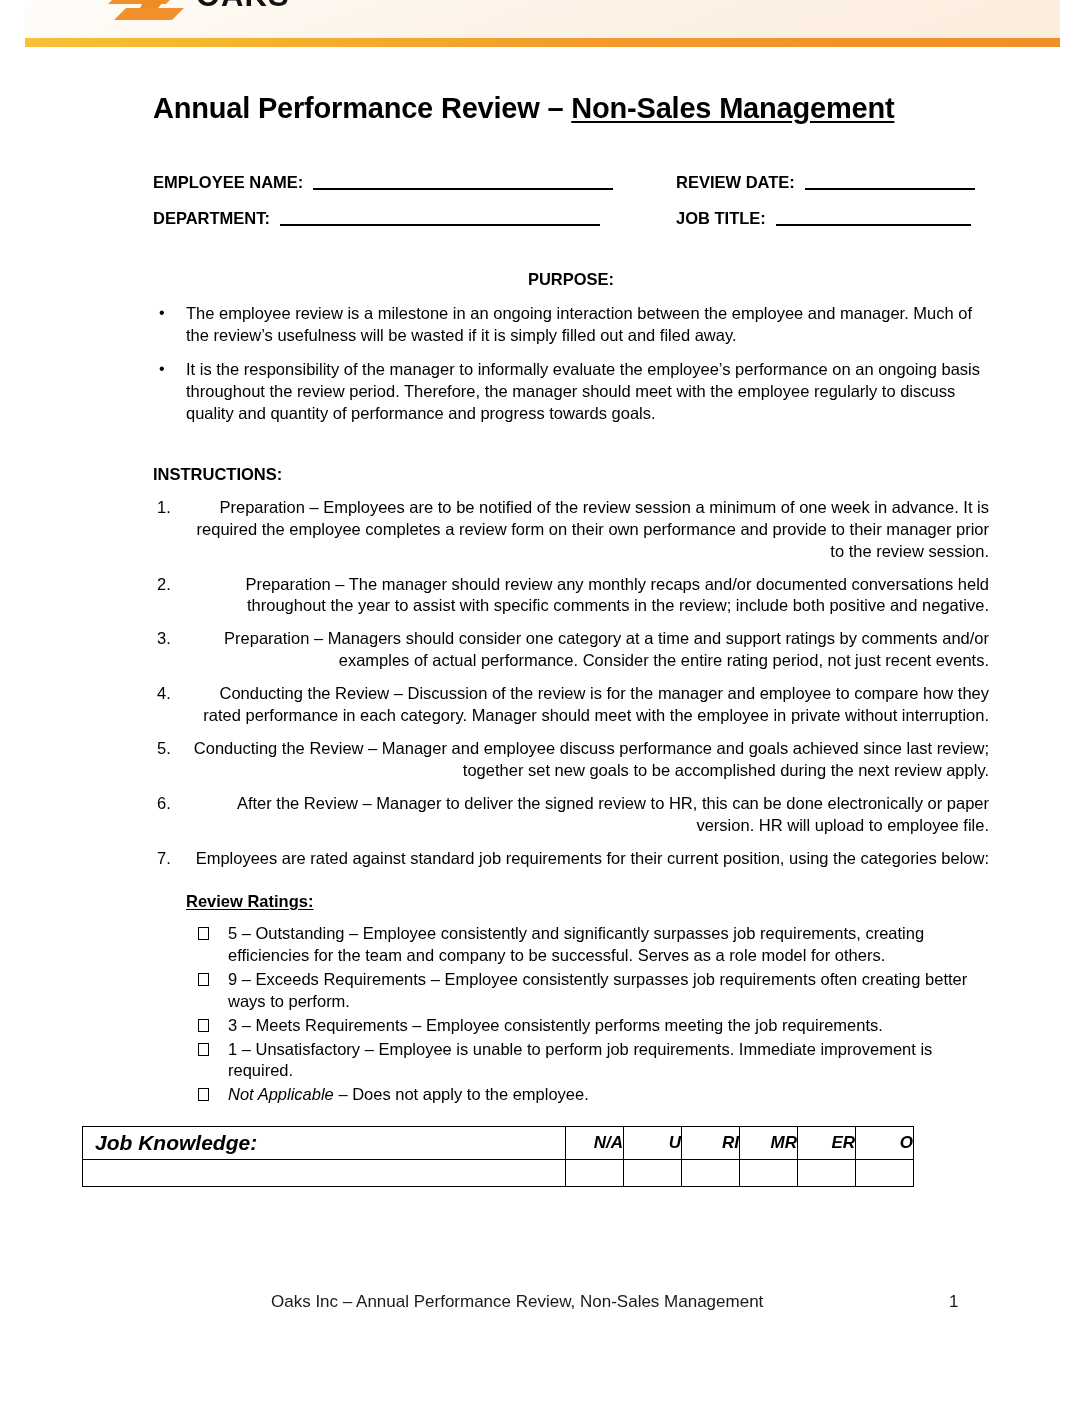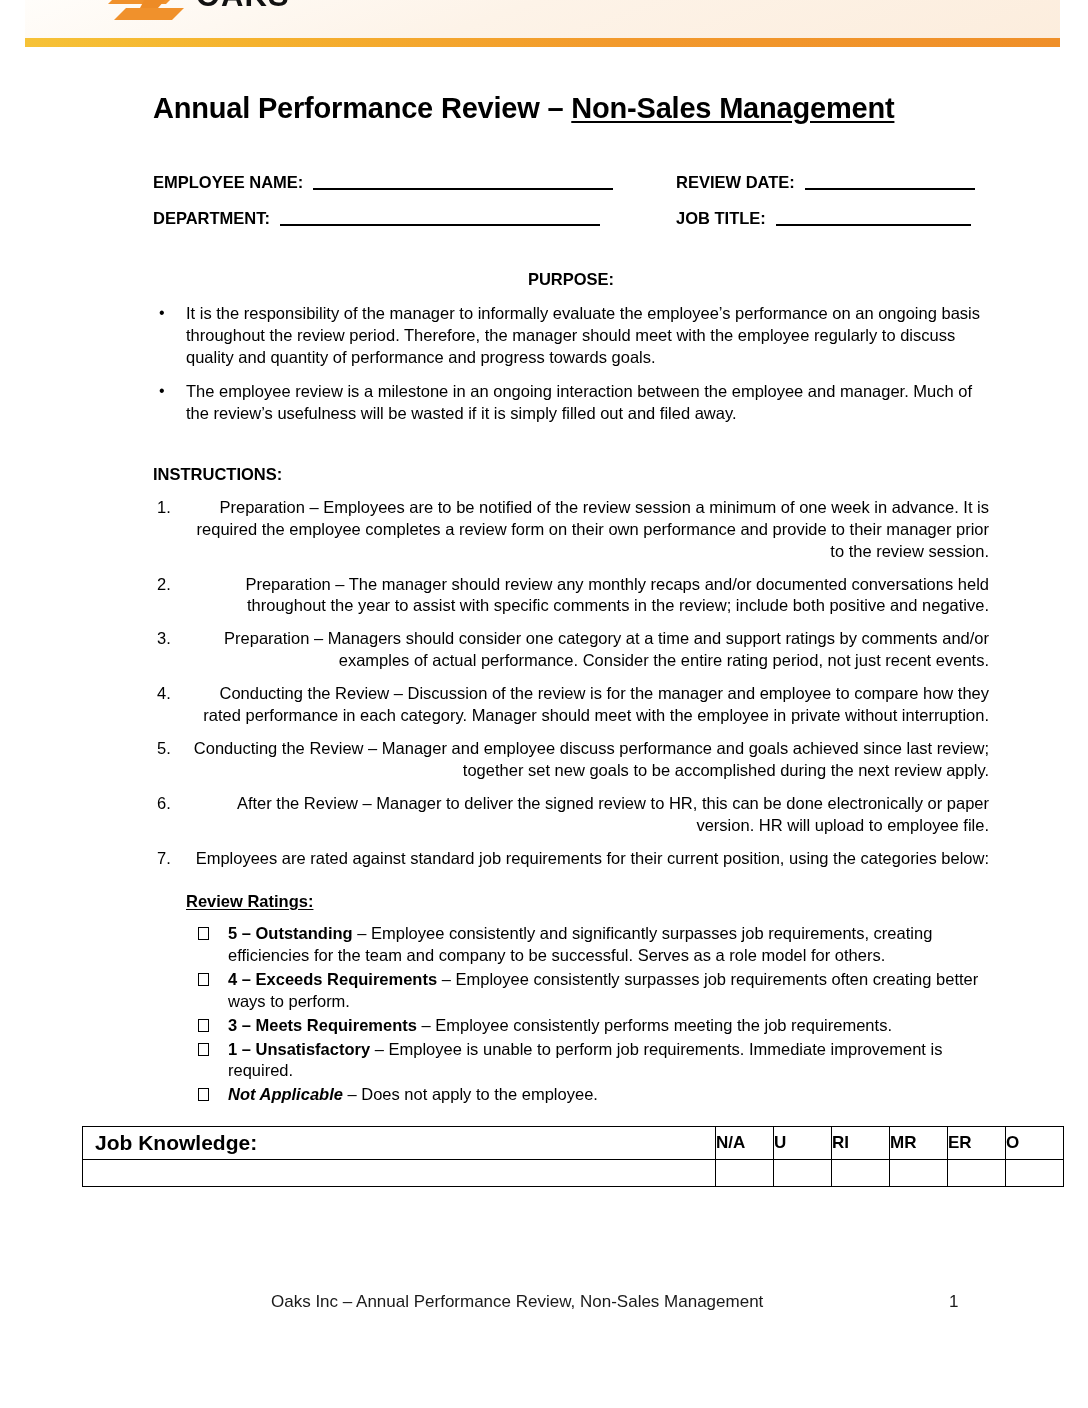--- a/index.html
+++ b/index.html
@@ -193,38 +193,39 @@
   .tofu {
     position: absolute;
     left: 45px;
     top: 4px;
     width: 11px;
     height: 13px;
     border: 1.3px solid #000;
     box-sizing: border-box;
     display: inline-block;
   }
-  .rating-name { font-weight: bold; }
+  .rating-name { font-weight: normal; }
   .rating-name.italic { font-style: italic; }
 
   
   .rating-table-wrap {
     margin-top: 20px;
     margin-left: -71px;
     margin-right: -71px;
   }
   table.rating-table {
     border-collapse: collapse;
-    width: 982px;
+    width: 832px;
     table-layout: fixed;
+    font-style: italic;
   }
   table.rating-table td, table.rating-table th {
     border: 1.6px solid #000;
     padding: 0;
-    text-align: left;
+    text-align: right;
     vertical-align: middle;
   }
   .cat-cell {
     text-align: left !important;
     padding-left: 12px !important;
     font-size: 21px;
     font-weight: bold;
     height: 32px;
   }
   .scale-head {
@@ -298,42 +299,42 @@
       </div>
       <div class="field">
         <span class="field-label">JOB TITLE:</span>
         <span class="field-rule rule-job"></span>
       </div>
     </div>
   </div>
 
   <div class="section-head" id="purpose-head">PURPOSE:</div>
   <ul class="bullets">
+    <li>The employee review is a milestone in an ongoing interaction between the employee and manager.  Much of the review’s usefulness will be wasted if it is simply filled out and filed away.</li>
     <li>It is the responsibility of the manager to informally evaluate the employee’s performance on an ongoing basis throughout the review period.  Therefore, the manager should meet with the employee regularly to discuss quality and quantity of performance and progress towards goals.</li>
-    <li>The employee review is a milestone in an ongoing interaction between the employee and manager.  Much of the review’s usefulness will be wasted if it is simply filled out and filed away.</li>
   </ul>
 
   <div class="section-head" id="instructions-head">INSTRUCTIONS:</div>
   <ol class="numbered">
     <li>Preparation – Employees are to be notified of the review session a minimum of one week in advance.  It is required the employee completes a review form on their own performance and provide to their manager prior to the review session.</li>
     <li>Preparation – The manager should review any monthly recaps and/or documented conversations held throughout the year to assist with specific comments in the review; include both positive and negative.</li>
     <li>Preparation – Managers should consider one category at a time and support ratings by comments and/or examples of actual performance.  Consider the entire rating period, not just recent events.</li>
     <li>Conducting the Review – Discussion of the review is for the manager and employee to compare how they rated performance in each category.  Manager should meet with the employee in private without interruption.</li>
     <li>Conducting the Review – Manager and employee discuss performance and goals achieved since last review; together set new goals to be accomplished during the next review apply.</li>
     <li>After the Review – Manager to deliver the signed review to HR, this can be done electronically or paper version.  HR will upload to employee file.</li>
     <li>Employees are rated against standard job requirements for their current position, using the categories below:</li>
   </ol>
 
   <div class="ratings-head">Review Ratings:</div>
   <ul class="ratings">
     <li>
       <span class="tofu"></span><span class="rating-name">5 – Outstanding</span><span> – Employee consistently and significantly surpasses job requirements, creating efficiencies for the team and company to be successful.  Serves as a role model for others.</span>
     </li>
     <li>
-      <span class="tofu"></span><span class="rating-name">4 – Exceeds Requirements</span><span> – Employee consistently surpasses job requirements often creating better ways to perform.</span>
+      <span class="tofu"></span><span class="rating-name">9 – Exceeds Requirements</span><span> – Employee consistently surpasses job requirements often creating better ways to perform.</span>
     </li>
     <li>
       <span class="tofu"></span><span class="rating-name">3 – Meets Requirements</span><span> – Employee consistently performs meeting the job requirements.</span>
     </li>
     <li>
       <span class="tofu"></span><span class="rating-name">1 – Unsatisfactory</span><span> – Employee is unable to perform job requirements.  Immediate improvement is required.</span>
     </li>
     <li>
       <span class="tofu"></span><span class="rating-name italic">Not Applicable</span><span> – Does not apply to the employee.</span>
     </li>

